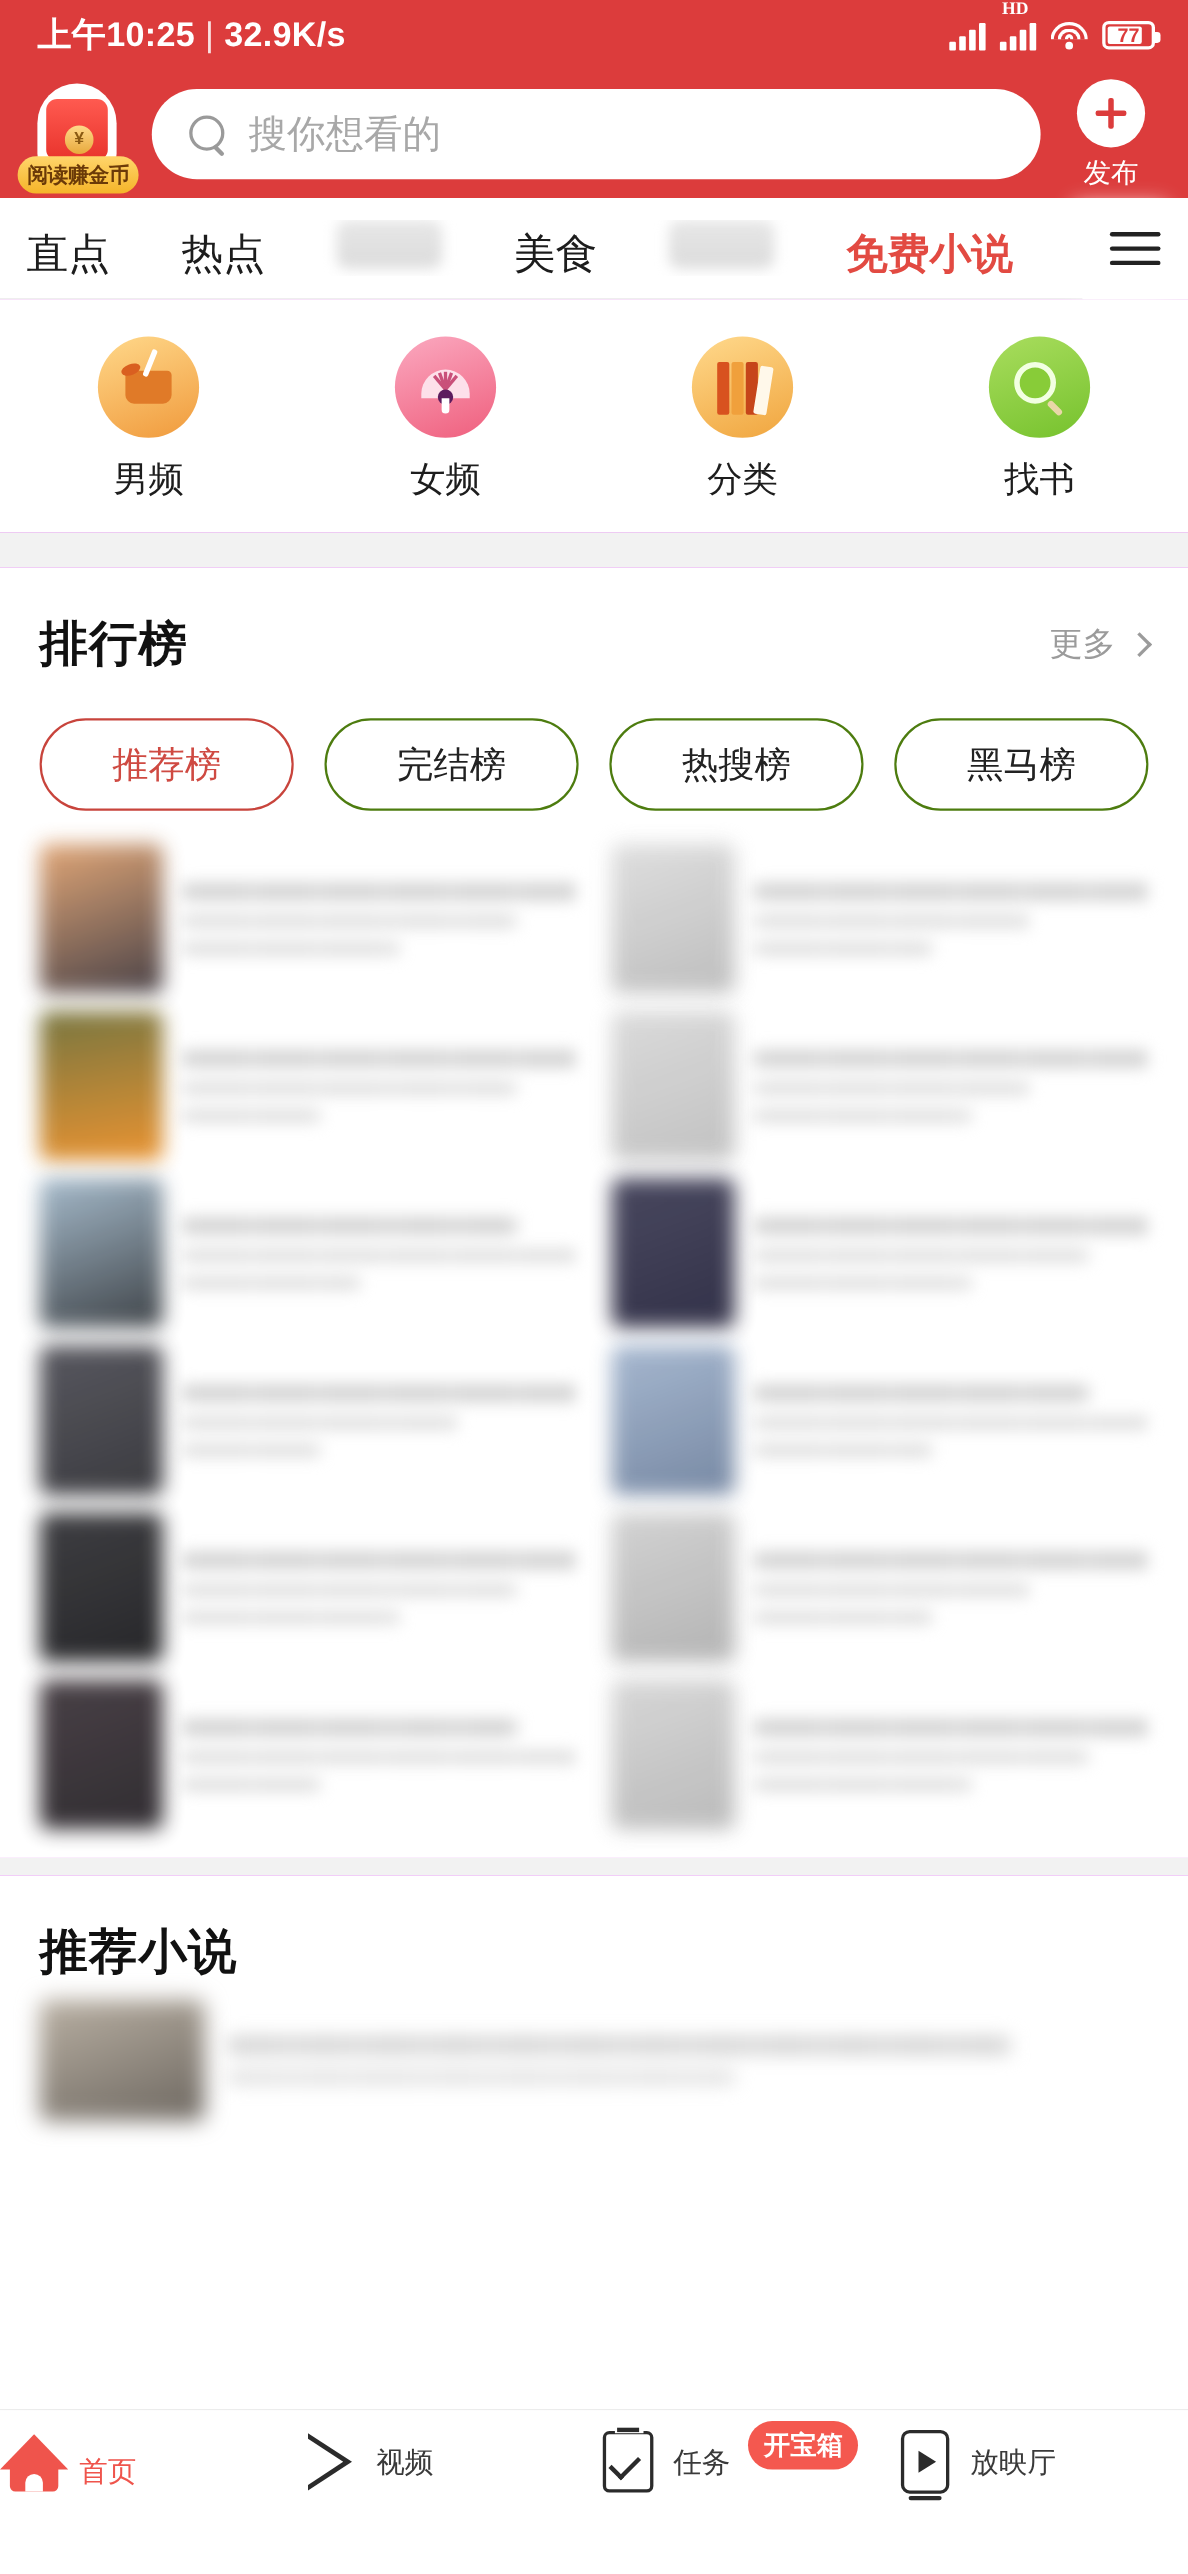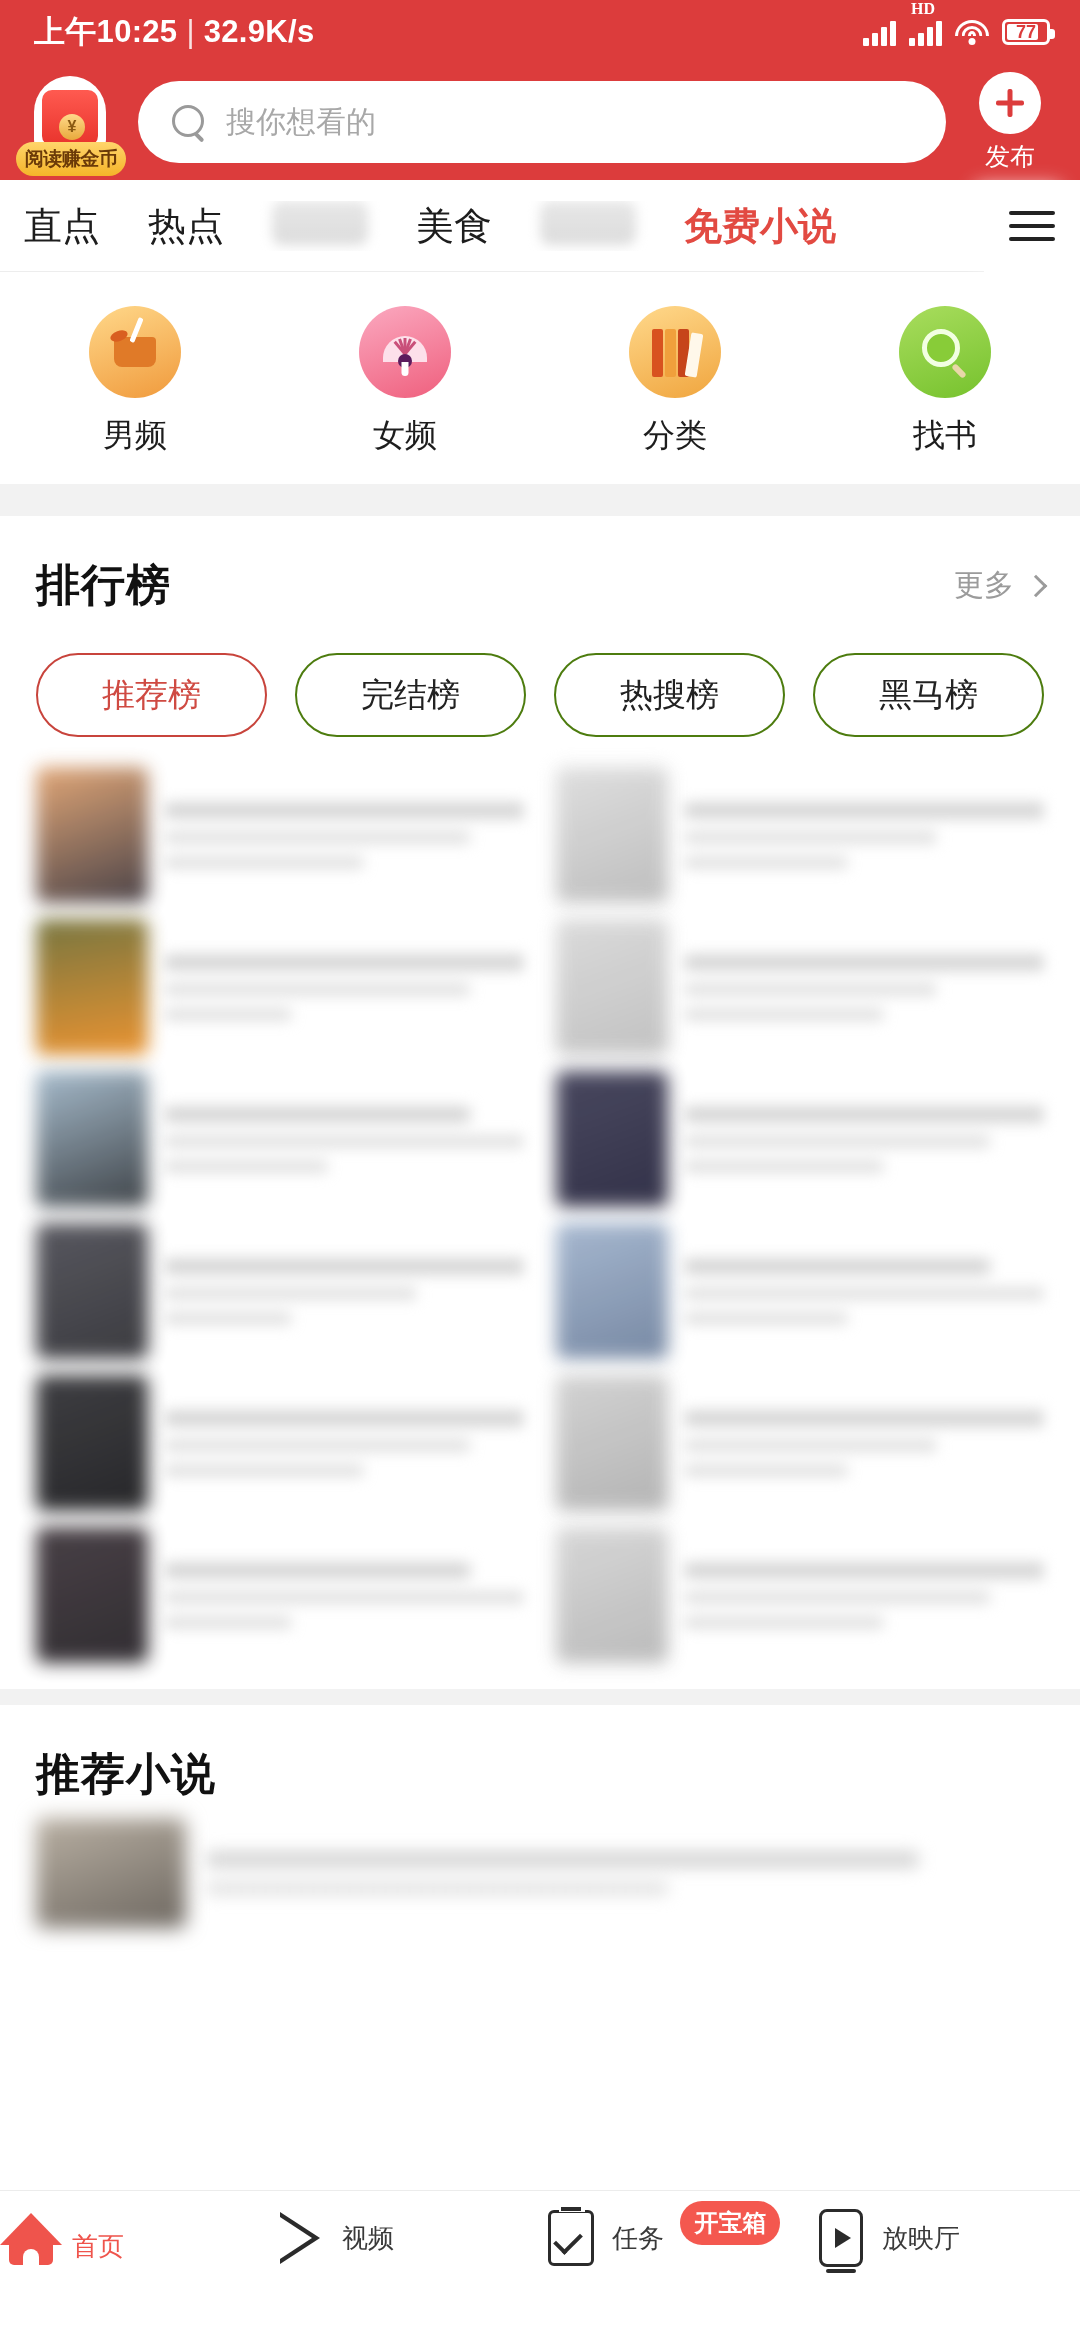--- a/index.html
+++ b/index.html
@@ -54,33 +54,33 @@
               background:linear-gradient(180deg,#ffd56b,#f5b429); border-radius:17px;
               display:flex; align-items:center; justify-content:center;
               font-size:19px; color:#6b3a08; font-weight:bold; letter-spacing:-0.5px; }
   .searchbox { flex:1; height:82px; background:#fff; border-radius:41px; display:flex; align-items:center;
                padding:0 34px; gap:20px; }
   .mag { width:34px; height:34px; flex:0 0 auto; position:relative; }
   .mag:before { content:''; position:absolute; left:0; top:0; width:26px; height:26px;
                 border:3.5px solid #9a9a9a; border-radius:50%; }
   .mag:after { content:''; position:absolute; right:1px; bottom:1px; width:12px; height:3.5px;
                background:#9a9a9a; transform:rotate(45deg); border-radius:2px; }
-  .search-ph { font-size:30px; color:#a8a8a8; }
+  .search-ph { font-size:35px; color:#a8a8a8; }
   .publish { width:96px; flex:0 0 auto; display:flex; flex-direction:column; align-items:center; gap:6px; }
   .pub-circle { width:62px; height:62px; border-radius:50%; background:#fff; position:relative; }
   .pub-circle:before, .pub-circle:after { content:''; position:absolute; background:#dc3c3c; border-radius:2px;
      left:50%; top:50%; transform:translate(-50%,-50%); }
   .pub-circle:before { width:28px; height:5px; }
   .pub-circle:after  { width:5px; height:28px; }
   .pub-label { font-size:25px; color:#fff; }
 
   
   .cattabs { height:92px; background:#fff; display:flex; align-items:center; position:relative;
              border-bottom:1px solid #ededed; }
-  .cat-scroll { flex:1; display:flex; align-items:center; gap:0; overflow:hidden; padding-left:0; }
+  .cat-scroll { flex:1; display:flex; align-items:flex-end; gap:17px; overflow:hidden; padding-left:0; }
   .cat { font-size:38px; color:#1d1d1d; white-space:nowrap; padding:0 24px; line-height:1; }
   .cat.active { color:#e24a42; font-weight:bold; }
   .cat.blurred { color:transparent; }
   .blob { display:inline-block; width:96px; height:44px; border-radius:10px;
           background:linear-gradient(180deg,#e7e7e7,#dcdcdc); filter:blur(6px); }
   .menu-btn { width:96px; height:92px; flex:0 0 auto; display:flex; flex-direction:column;
               align-items:center; justify-content:center; gap:9px; background:#fff;
               box-shadow:-14px 0 18px -6px rgba(255,255,255,.95); z-index:2; }
   .menu-btn i { display:block; width:46px; height:4px; background:#222; border-radius:2px; }
 

